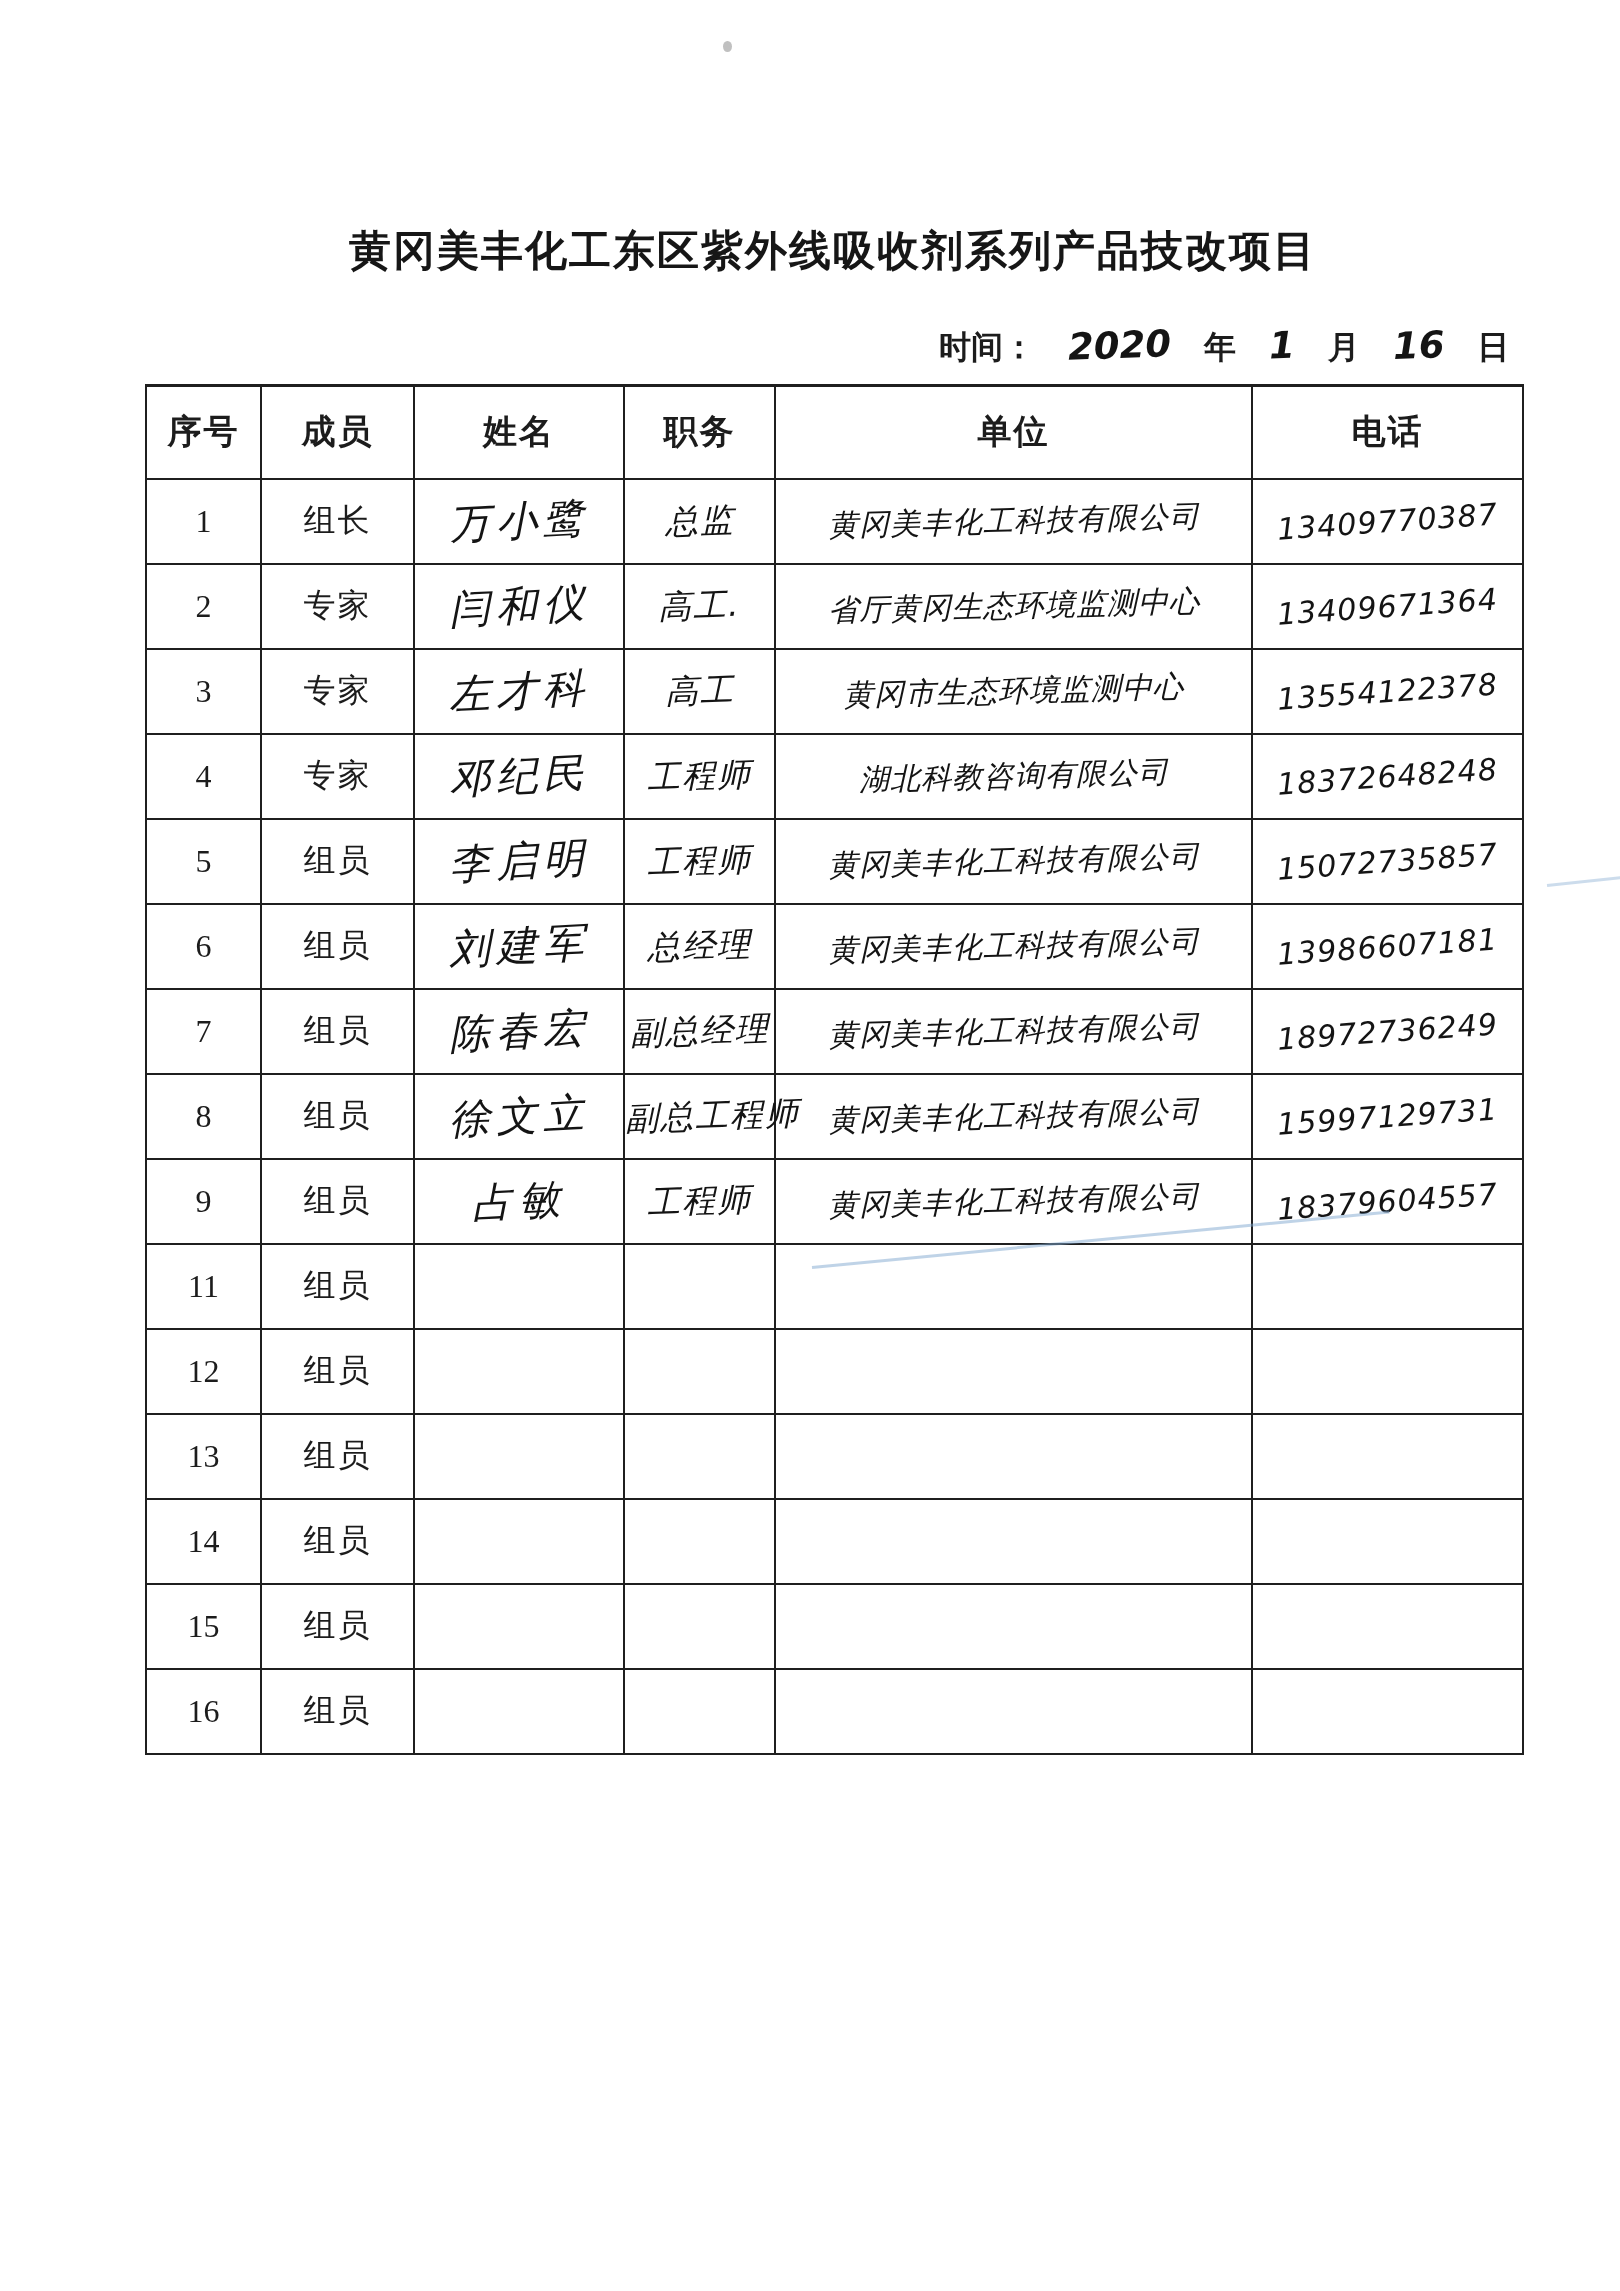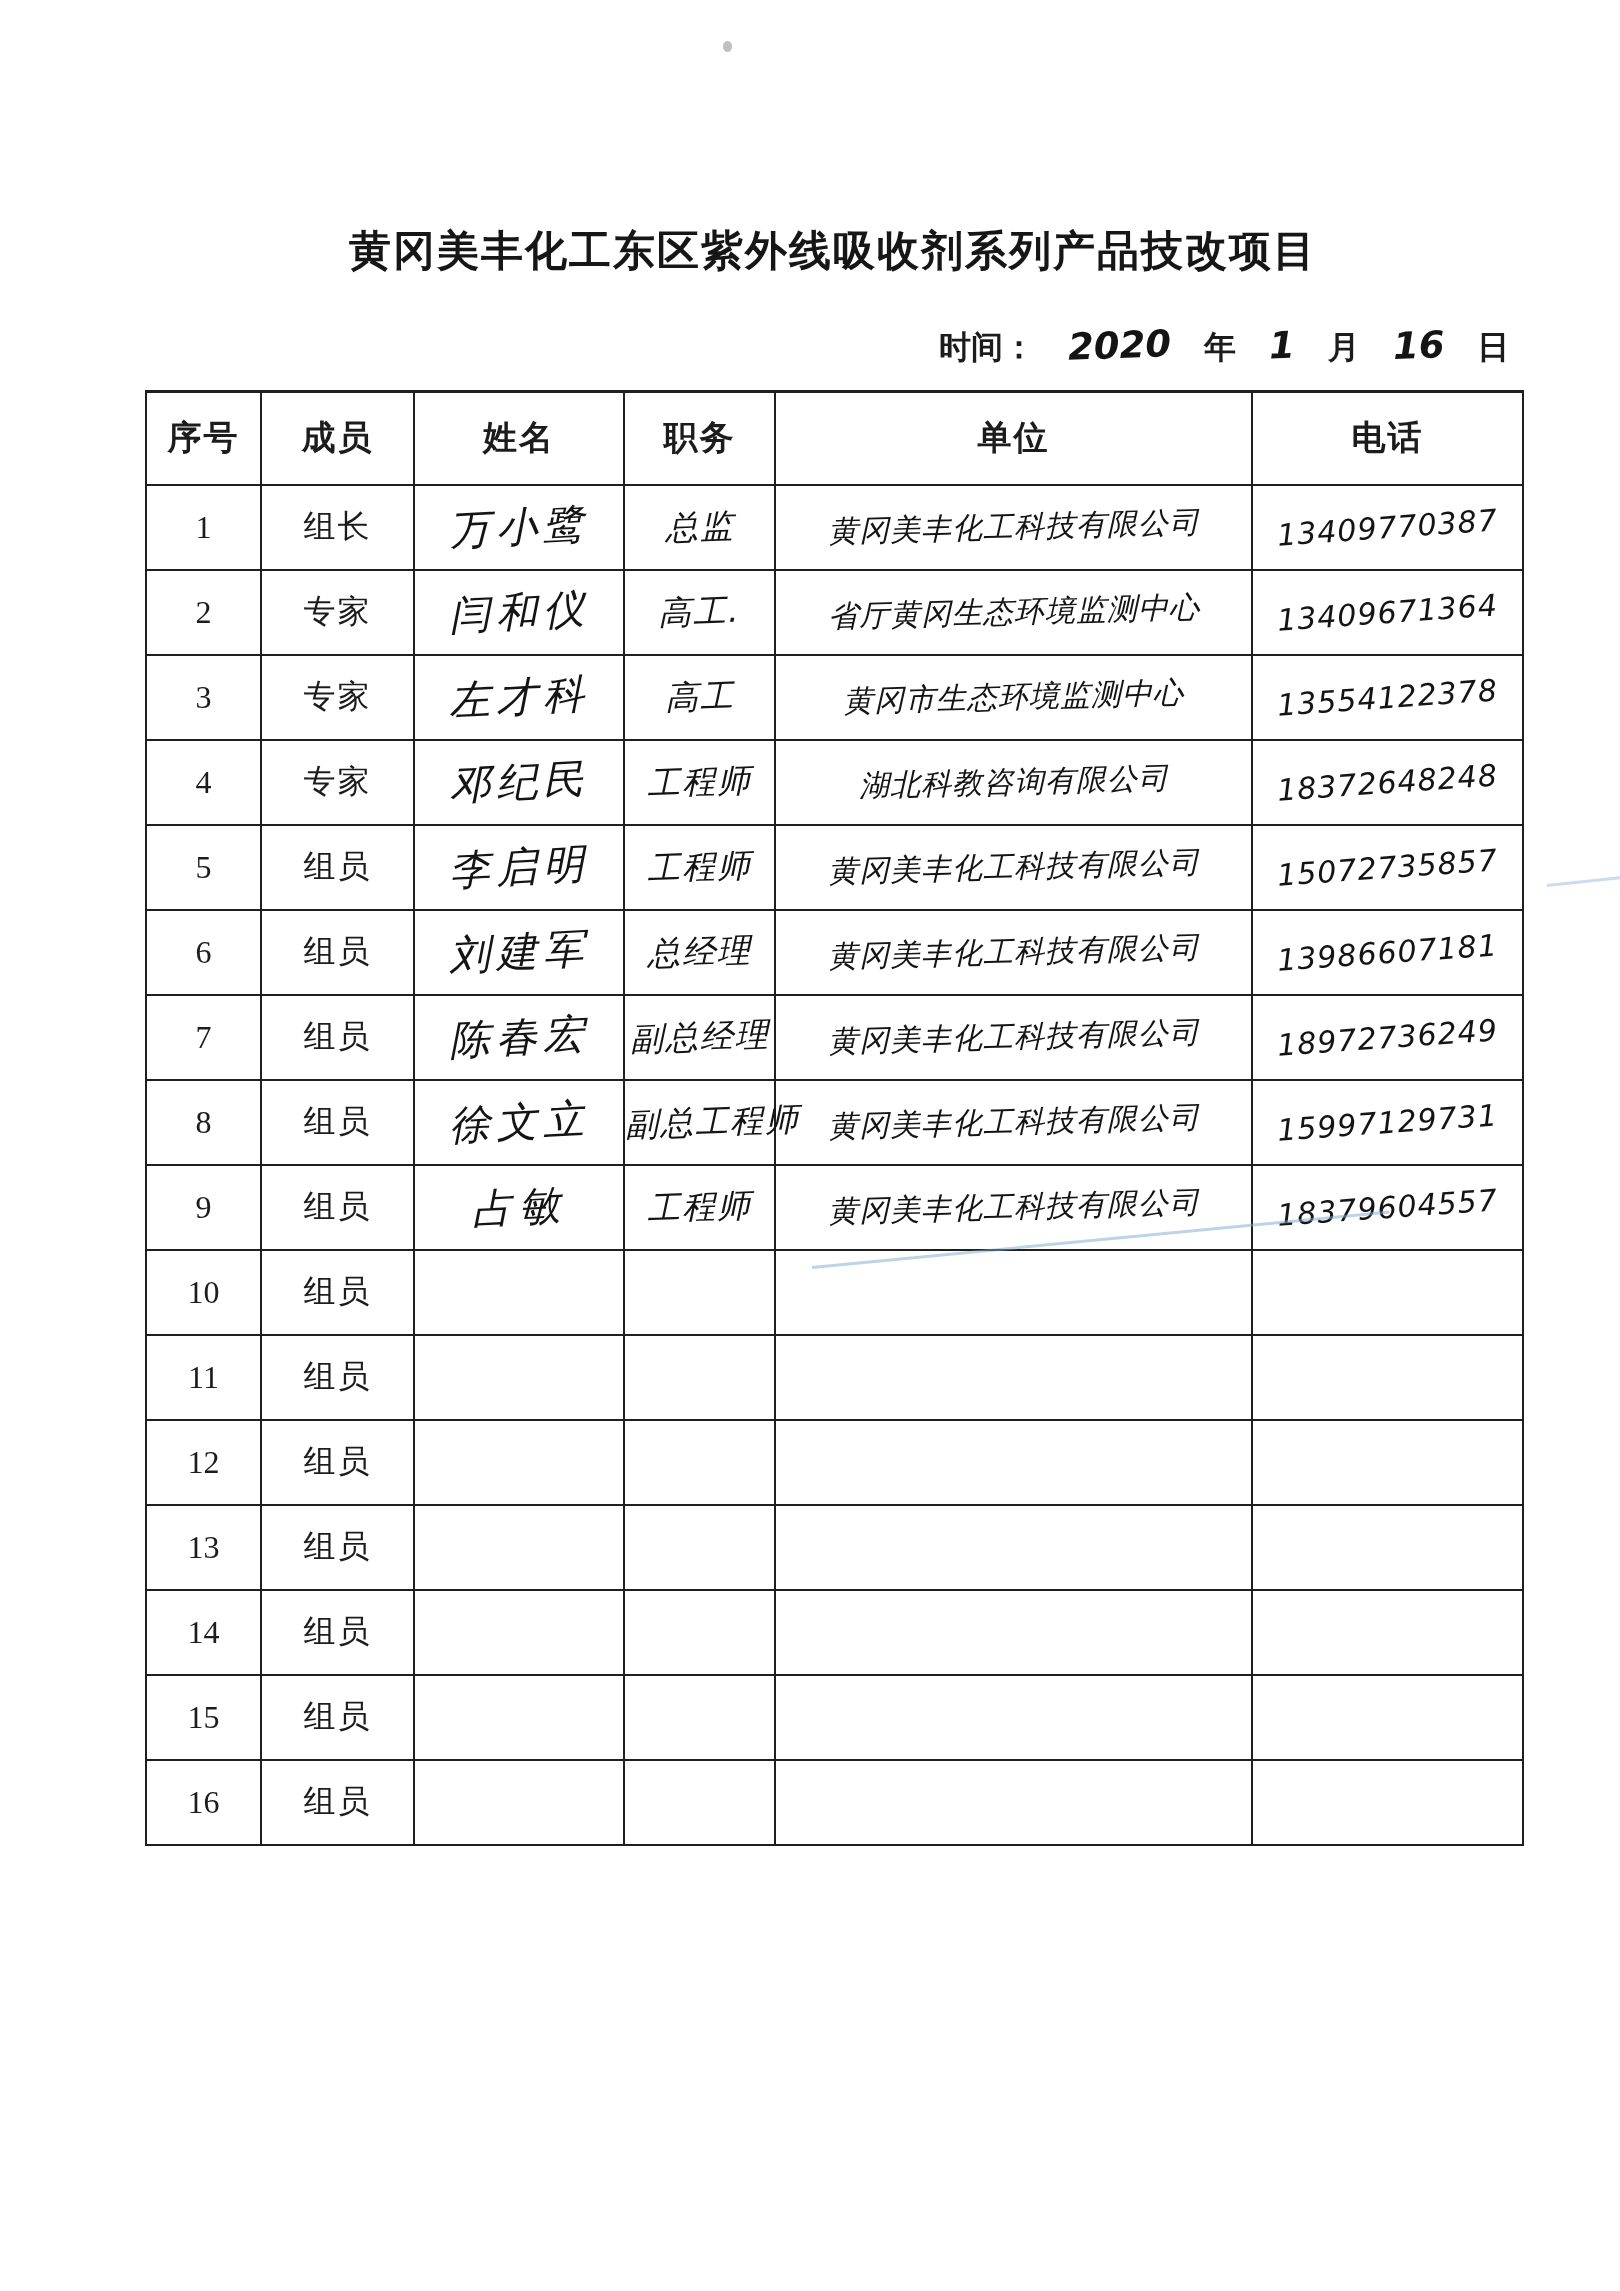--- a/index.html
+++ b/index.html
@@ -32,21 +32,21 @@
     text-align: center;
     font-family: "Liberation Sans", sans-serif;
     font-weight: bold;
     font-size: 40px;
     letter-spacing: 2.9px;
     color: #161616;
   }
 
   .time-line {
     margin-top: 45px;
-    margin-bottom: 20px;
+    margin-bottom: 14px;
     display: flex;
     justify-content: flex-end;
     align-items: baseline;
     column-gap: 33px;
     padding-right: 11.8px;
     font-size: 32px;
     font-weight: 600;
   }
   .time-line .hw { font-size: 37px; }
 
@@ -219,28 +219,20 @@
   </tr>
           <tr>
     <td class="c-no">9</td>
     <td class="c-mem">组员</td>
     <td class="c-name"><span class="hw">占敏</span></td>
     <td class="c-pos"><span class="hw">工程师</span></td>
     <td class="c-unit"><span class="hw">黄冈美丰化工科技有限公司</span></td>
     <td class="c-tel"><span class="hw">18379604557</span></td>
   </tr>
           <tr>
-    <td class="c-no">10</td>
-    <td class="c-mem">组员</td>
-    <td class="c-name"><span class="hw"></span></td>
-    <td class="c-pos"><span class="hw"></span></td>
-    <td class="c-unit"><span class="hw"></span></td>
-    <td class="c-tel"><span class="hw"></span></td>
-  </tr>
-          <tr>
     <td class="c-no">11</td>
     <td class="c-mem">组员</td>
     <td class="c-name"><span class="hw"></span></td>
     <td class="c-pos"><span class="hw"></span></td>
     <td class="c-unit"><span class="hw"></span></td>
     <td class="c-tel"><span class="hw"></span></td>
   </tr>
           <tr>
     <td class="c-no">12</td>
     <td class="c-mem">组员</td>

